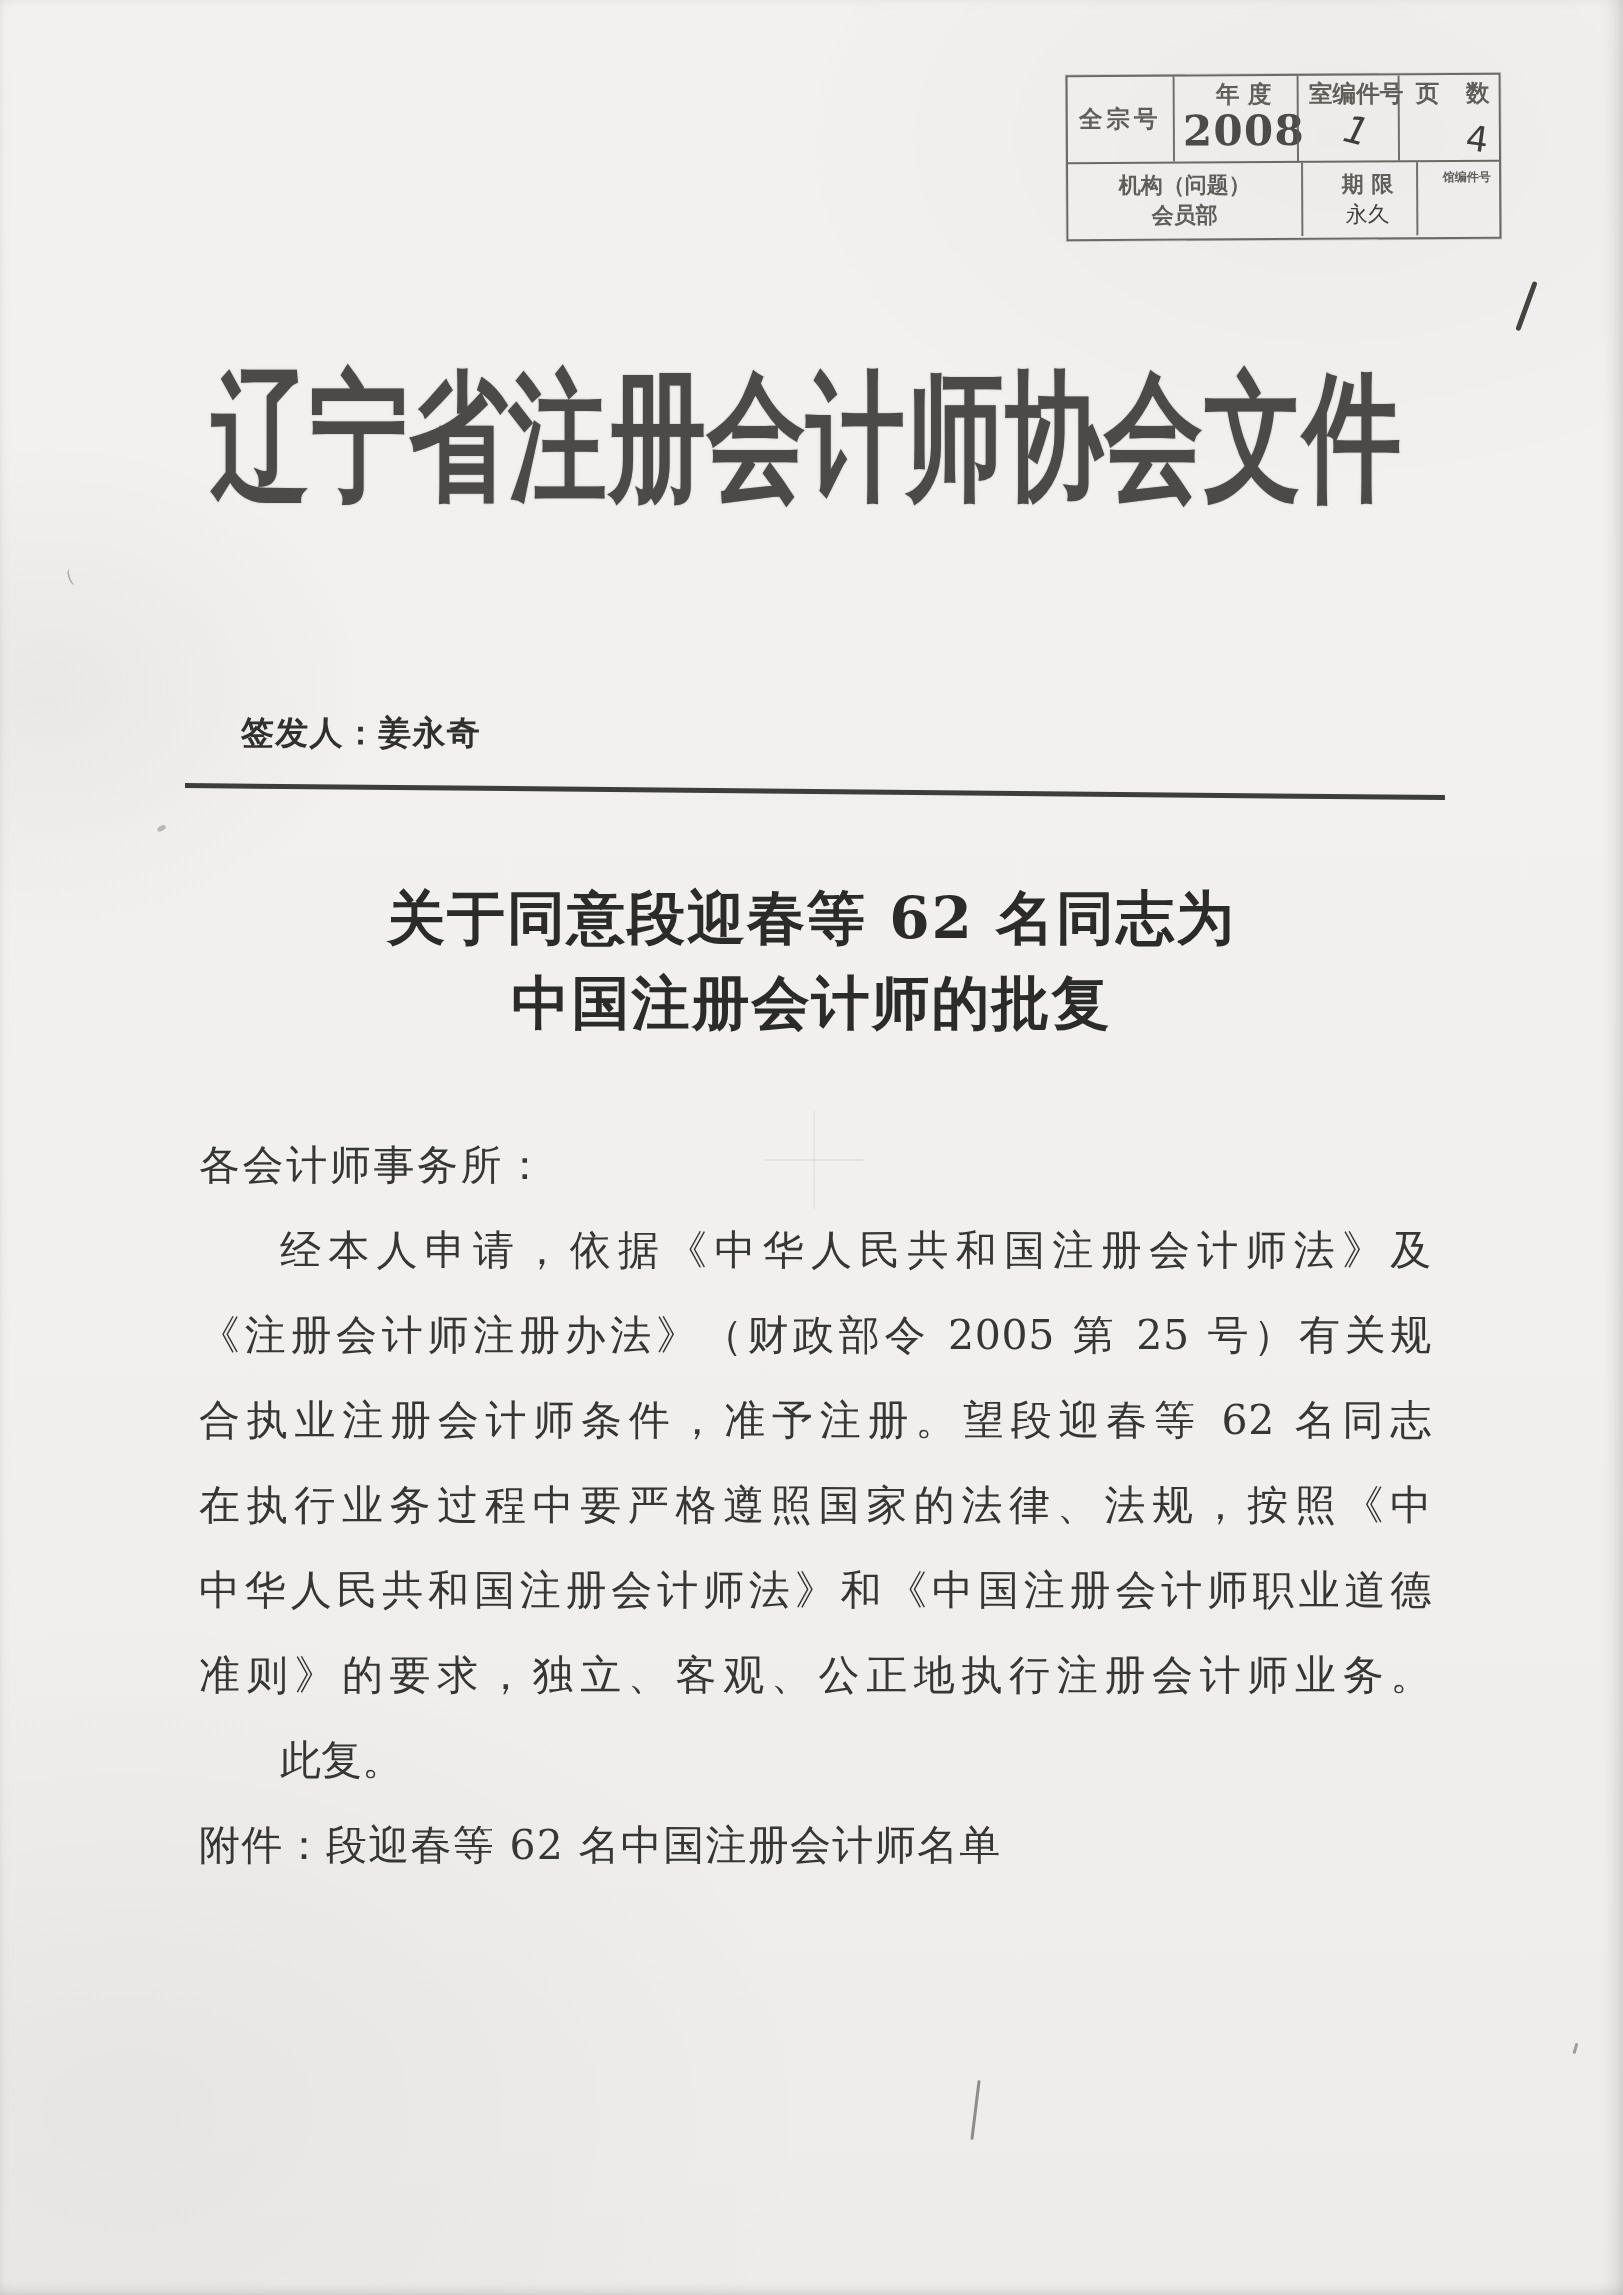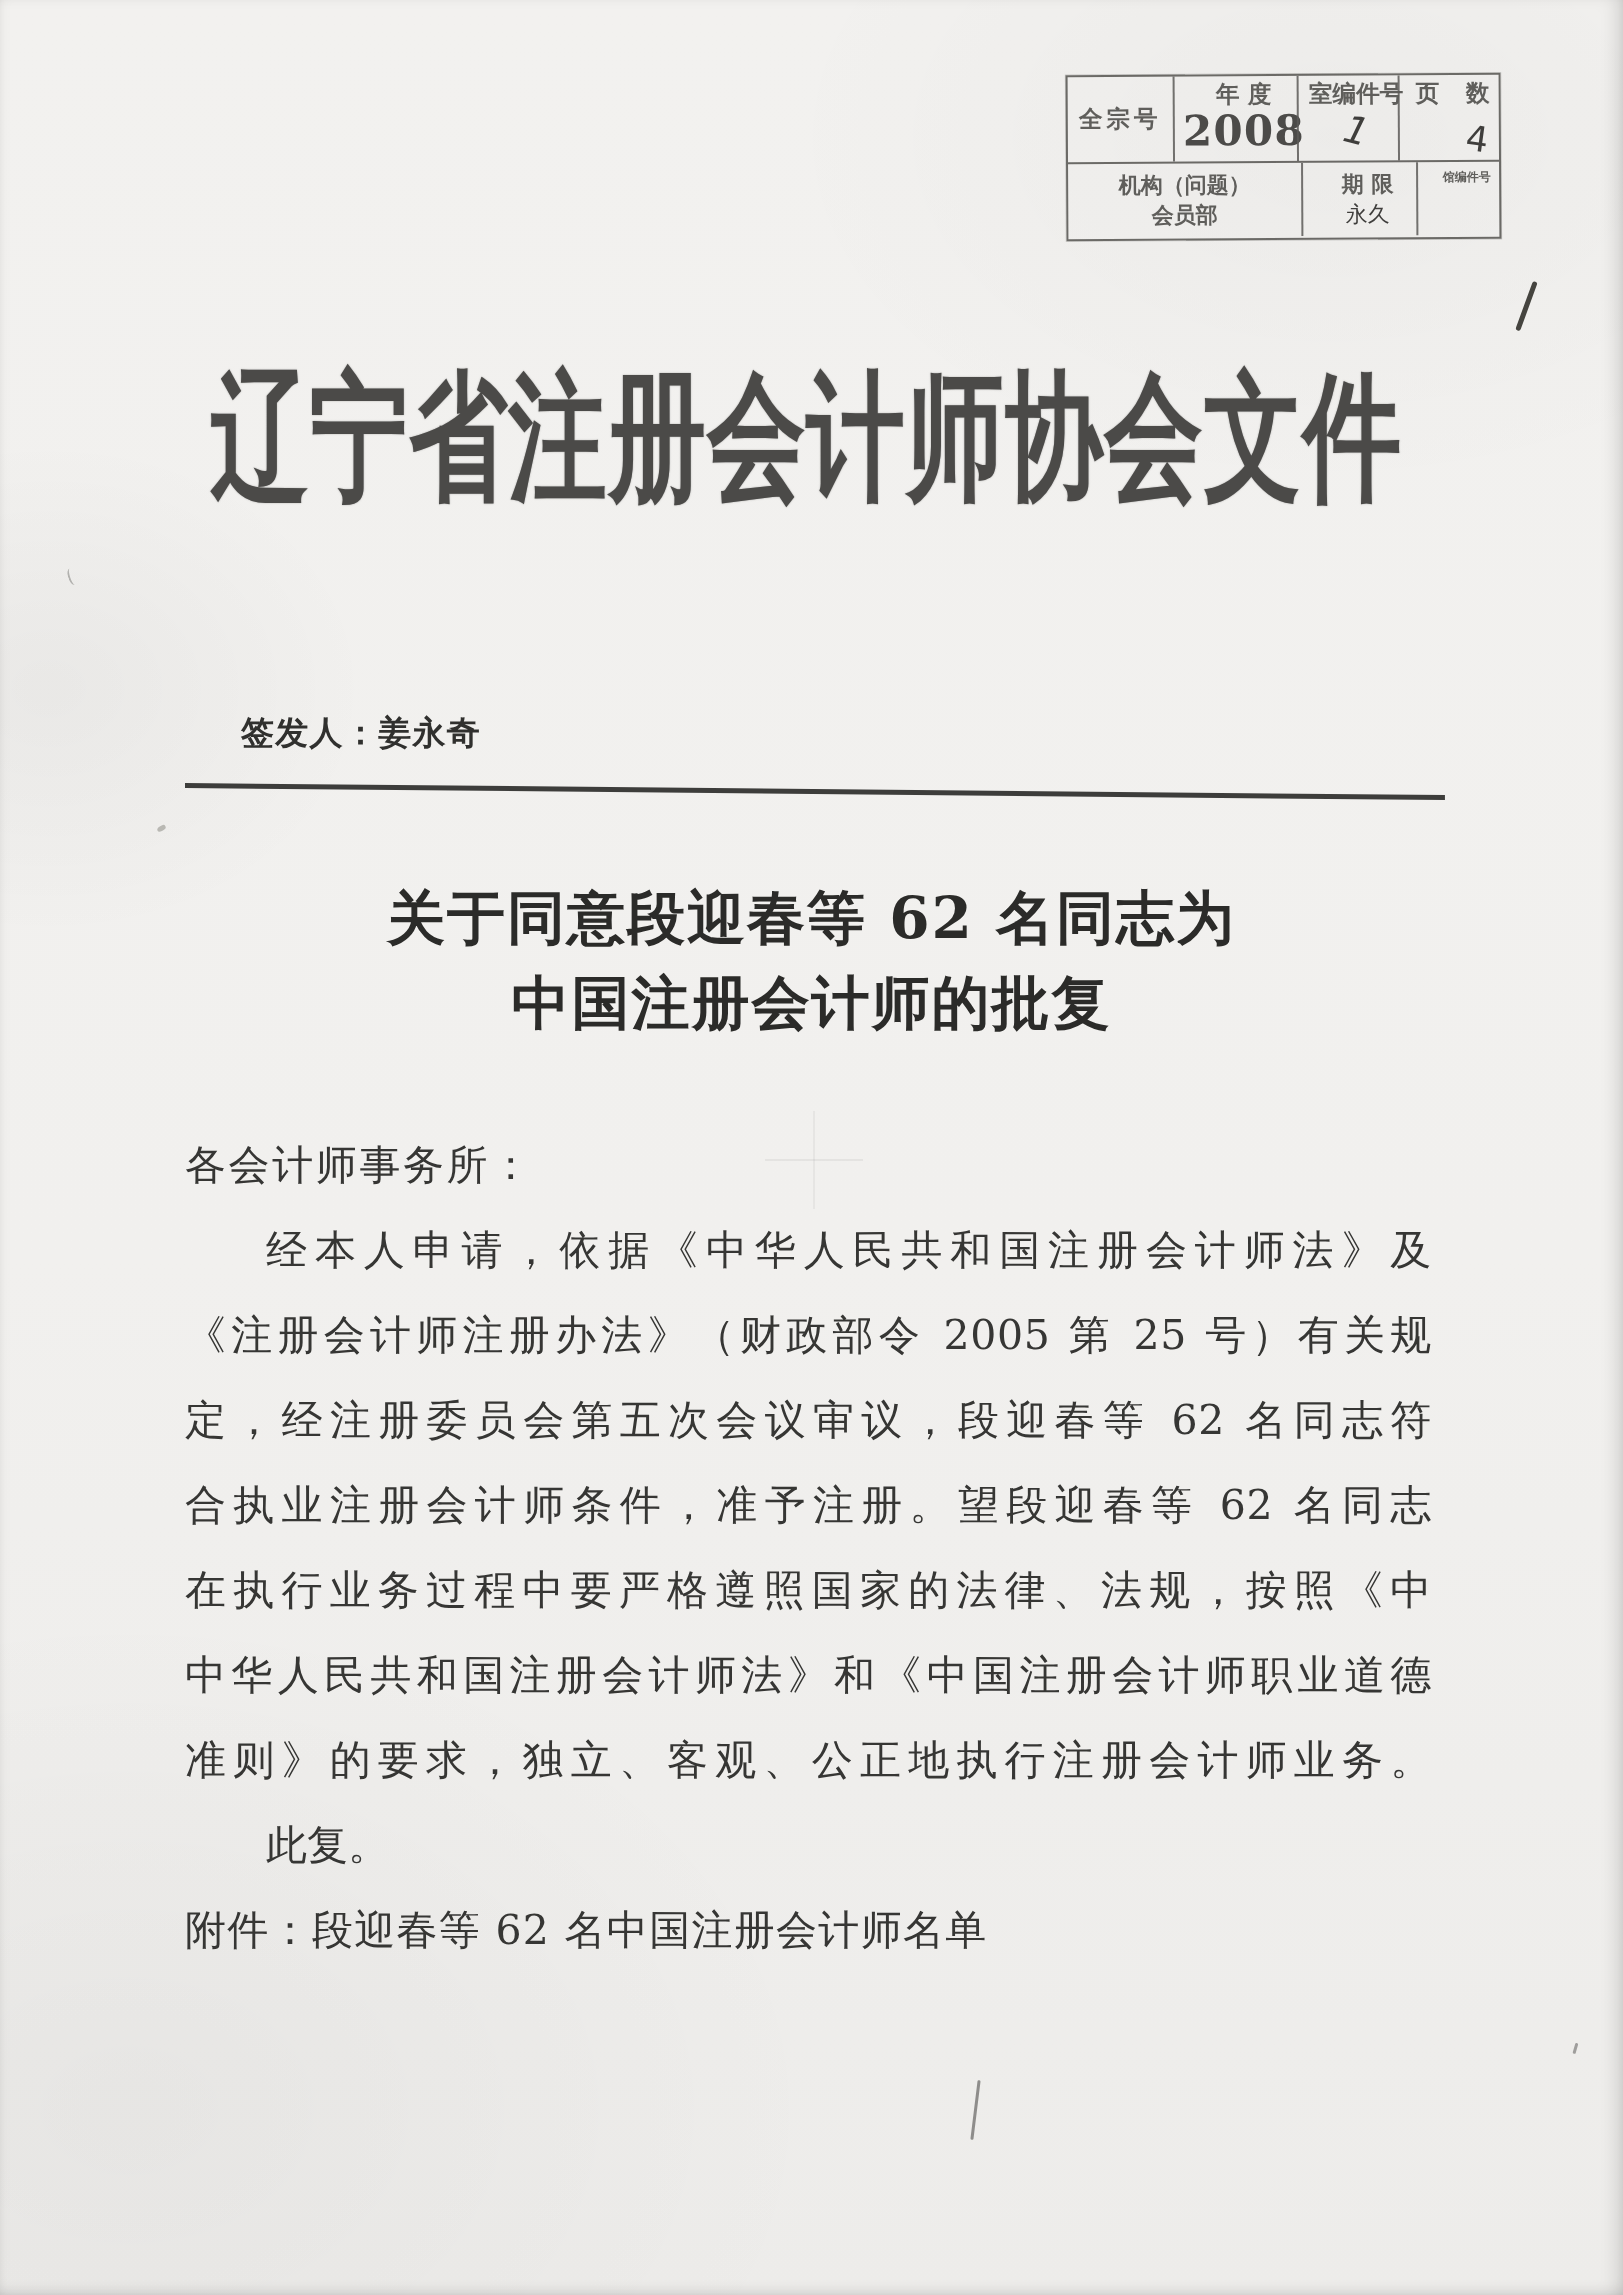--- a/index.html
+++ b/index.html
@@ -76,21 +76,21 @@
   .doc-title{
     position:absolute;left:0;right:0;top:876px;text-align:center;
     font-size:58px;font-weight:700;color:#2b2b29;line-height:85px;
     letter-spacing:2px;
   }
   
   .body-block{
     position:absolute;left:185px;top:1123px;width:1247px;
     font-size:41px;color:#363634;
   }
-  .bline{height:85px;line-height:85px;white-space:nowrap;}
+  .bline{height:85px;line-height:85px;white-space:nowrap;margin-left:14px;}
   .bline.j{white-space:normal;text-align:justify;text-align-last:justify;letter-spacing:0.7px;}
   .indent{padding-left:81px;box-sizing:border-box;}
   .salutation{letter-spacing:2.6px;}
   .attachment{letter-spacing:1.3px;}
   
   .crease-cross{position:absolute;left:765px;top:1111px;width:98px;height:98px;opacity:0.5;}
   .crease-cross .h{position:absolute;left:0;top:48px;width:98px;height:2px;background:rgba(60,60,58,0.14);}
   .crease-cross .v{position:absolute;left:48px;top:0;width:2px;height:98px;background:rgba(60,60,58,0.12);}
   .scratch-1{position:absolute;left:974px;top:2080px;width:2.6px;height:60px;background:#5a5957;opacity:0.65;transform:rotate(7deg);border-radius:1.3px;}
   .speck-1{position:absolute;left:1574px;top:2043px;width:3.3px;height:10.5px;background:#6a6967;opacity:0.6;transform:rotate(16deg);border-radius:1.3px;}
@@ -152,21 +152,20 @@
 
   <div class="doc-title">
     <div>关于同意段迎春等 62 名同志为</div>
     <div>中国注册会计师的批复</div>
   </div>
 
   <div class="body-block">
     <div class="bline salutation">各会计师事务所：</div>
     <div class="bline j indent">经本人申请，依据《中华人民共和国注册会计师法》及</div>
     <div class="bline j">《注册会计师注册办法》（财政部令 2005 第 25 号）有关规</div>
-    <div class="bline j">定，经注册委员会第五次会议审议，段迎春等 62 名同志符</div>
     <div class="bline j">合执业注册会计师条件，准予注册。望段迎春等 62 名同志</div>
     <div class="bline j">在执行业务过程中要严格遵照国家的法律、法规，按照《中</div>
     <div class="bline j">中华人民共和国注册会计师法》和《中国注册会计师职业道德</div>
     <div class="bline j">准则》的要求，独立、客观、公正地执行注册会计师业务。</div>
     <div class="bline indent">此复。</div>
     <div class="bline attachment">附件：段迎春等 62 名中国注册会计师名单</div>
   </div>
 
   <div class="crease-cross">
     <div class="h"></div>

